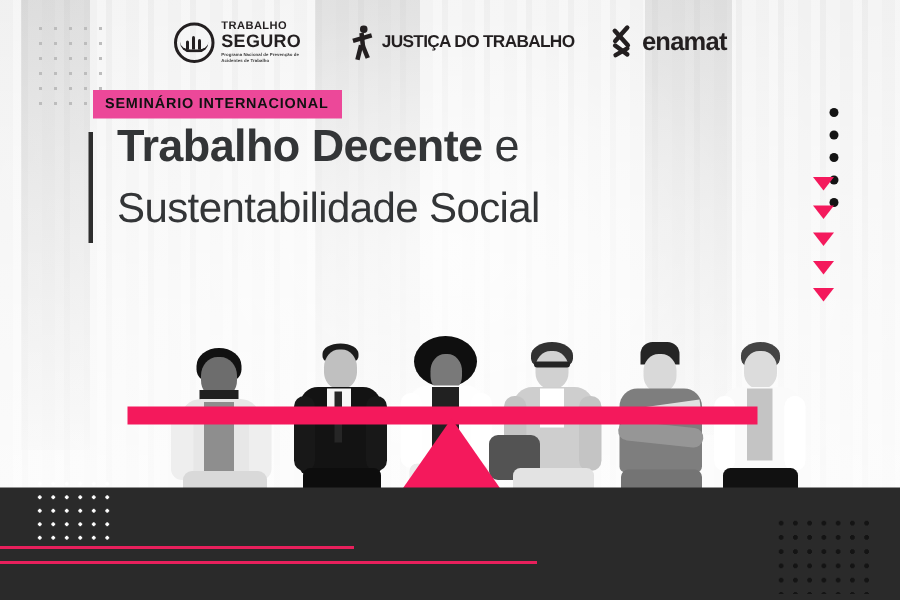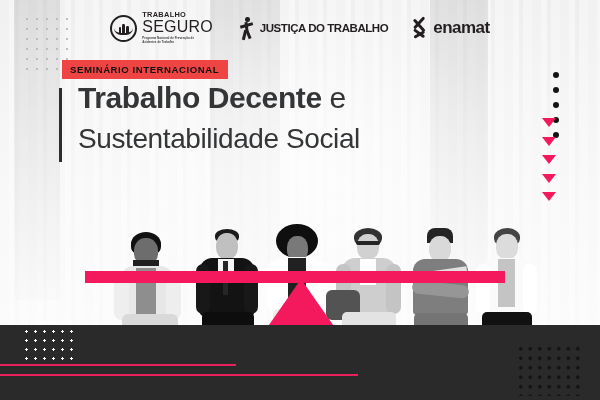--- a/index.html
+++ b/index.html
@@ -64,21 +64,21 @@
   .ts-mark .figs i:nth-child(1){ height:6px; }
   .ts-mark .figs i:nth-child(2){ height:9px; }
   .ts-mark .figs i:nth-child(3){ height:6.5px; }
   .ts-mark .hand {
     position:absolute; left:2px; right:2px; bottom:4.5px; height:7px;
     border-bottom:2.2px solid #231f20;
     border-radius:0 0 12px 12px;
   }
   .ts-text { line-height:1; }
   .ts-text .l1 { font-size:7.4px; font-weight:700; letter-spacing:.3px; }
-  .ts-text .l2 { font-size:16px; font-weight:400; letter-spacing:.2px; margin-top:.5px; }
+  .ts-text .l2 { font-size:12px; font-weight:700; letter-spacing:.2px; margin-top:.5px; }
   .ts-text .l3 {
     font-size:2.9px; font-weight:600; letter-spacing:.05px;
     margin-top:1.6px; color:#3b3b3b; max-width:60px; line-height:1.35;
   }
 
   .enamat { display:flex; align-items:center; }
   .enamat .chev { position:relative; width:17px; height:25px; flex:none; }
   .enamat .chev span {
     position:absolute; left:0; height:2.6px; background:#231f20;
     transform-origin:left center; border-radius:2px;
@@ -209,21 +209,21 @@
         <span></span>
           <span></span>
           <span></span>
           <span></span>
       </div>
       <div class="word">enamat</div>
     </div>
 
   </div>
 
-  <div class="eyebrow" style="background:#ef4444;">SEMINÁRIO INTERNACIONAL</div>
+  <div class="eyebrow" style="background:#ec4899;">SEMINÁRIO INTERNACIONAL</div>
 
   <div class="head-rule"></div>
   <div class="headline">
     <div class="l1">
       <b>Trabalho Decente</b><span> e</span>
     </div>
     <div class="l2">Sustentabilidade Social</div>
   </div>
 
   <div class="dotcol">

